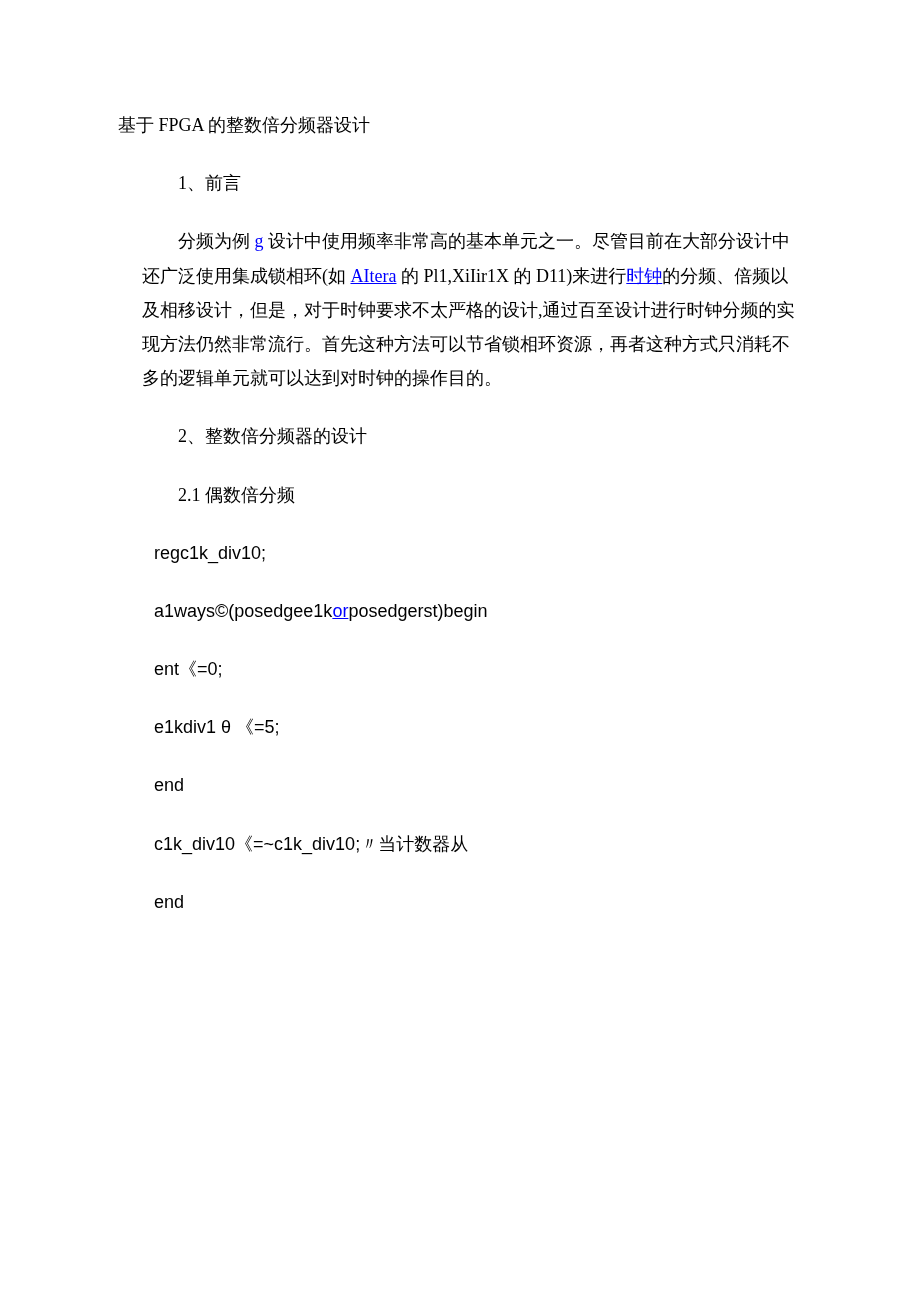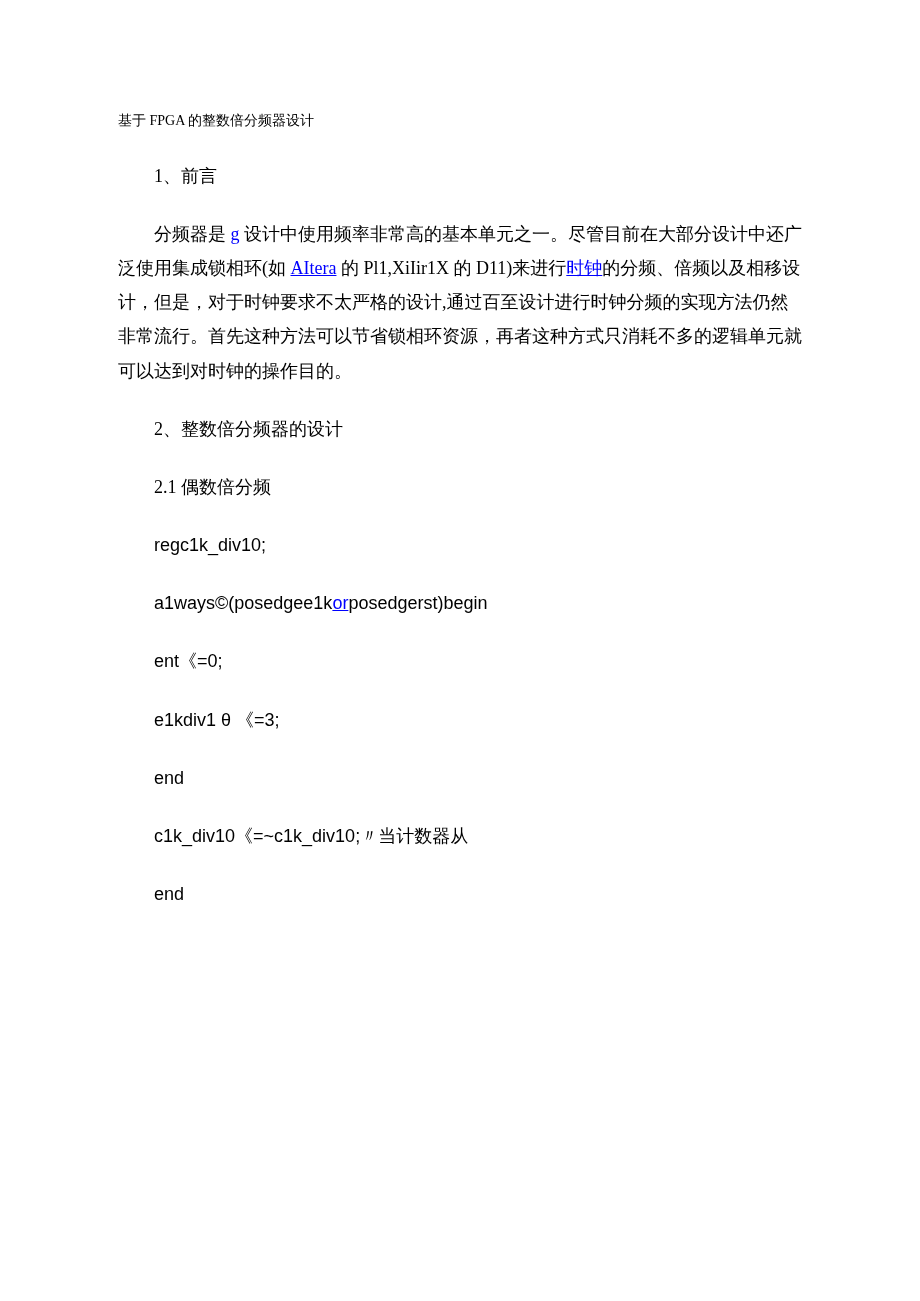--- a/index.html
+++ b/index.html
@@ -12,25 +12,26 @@
     color: #000000;
   }
   .page {
     width: 920px;
     min-height: 1301px;
     padding: 108px 118px 60px 118px;
     box-sizing: border-box;
   }
   .title {
     margin-bottom: 24px;
-    font-size: 14px;
+    font-size: 18px;
   }
   .para {
     margin-bottom: 24px;
     text-indent: 2em;
+    margin-left: 24px;
   }
   .code-line {
     margin-bottom: 24px;
     text-indent: 2em;
     font-family: Liberation Sans, sans-serif;
   }
   .link {
     color: #0000ff;
     text-decoration: underline;
   }
@@ -38,31 +39,31 @@
 </head>
 <body>
 
 <div class="page">
 
   <div class="title">基于 FPGA 的整数倍分频器设计</div>
 
   <div class="para">1、前言</div>
 
   <div class="para">
-    <span>分频器是 </span><a class="link">g</a><span> 设计中使用频率非常高的基本单元之一。尽管目前在大部分设计中还广泛使用集成锁相环(如 </span><a class="link">AItera</a><span> 的 Pl1,XiIir1X 的 D11)来进行</span><a class="link">时钟</a><span>的分频、倍频以及相移设计，但是，对于时钟要求不太严格的设计,通过百至设计进行时钟分频的实现方法仍然非常流行。首先这种方法可以节省锁相环资源，再者这种方式只消耗不多的逻辑单元就可以达到对时钟的操作目的。</span>
+    <span>分频为例 </span><a class="link">g</a><span> 设计中使用频率非常高的基本单元之一。尽管目前在大部分设计中还广泛使用集成锁相环(如 </span><a class="link">AItera</a><span> 的 Pl1,XiIir1X 的 D11)来进行</span><a class="link">时钟</a><span>的分频、倍频以及相移设计，但是，对于时钟要求不太严格的设计,通过百至设计进行时钟分频的实现方法仍然非常流行。首先这种方法可以节省锁相环资源，再者这种方式只消耗不多的逻辑单元就可以达到对时钟的操作目的。</span>
   </div>
 
   <div class="para">2、整数倍分频器的设计</div>
 
   <div class="para">2.1 偶数倍分频</div>
 
 
   <div class="code-line">regc1k_div10;</div>
   <div class="code-line">
     <span>a1ways©(posedgee1k</span><a class="link">or</a><span>posedgerst)begin</span>
   </div>
   <div class="code-line">ent《=0;</div>
-  <div class="code-line">e1kdiv1 θ 《=3;</div>
+  <div class="code-line">e1kdiv1 θ 《=5;</div>
   <div class="code-line">end</div>
   <div class="code-line">c1k_div10《=~c1k_div10;〃当计数器从</div>
   <div class="code-line">end</div>
 
 </div>
 
 </body></html>

